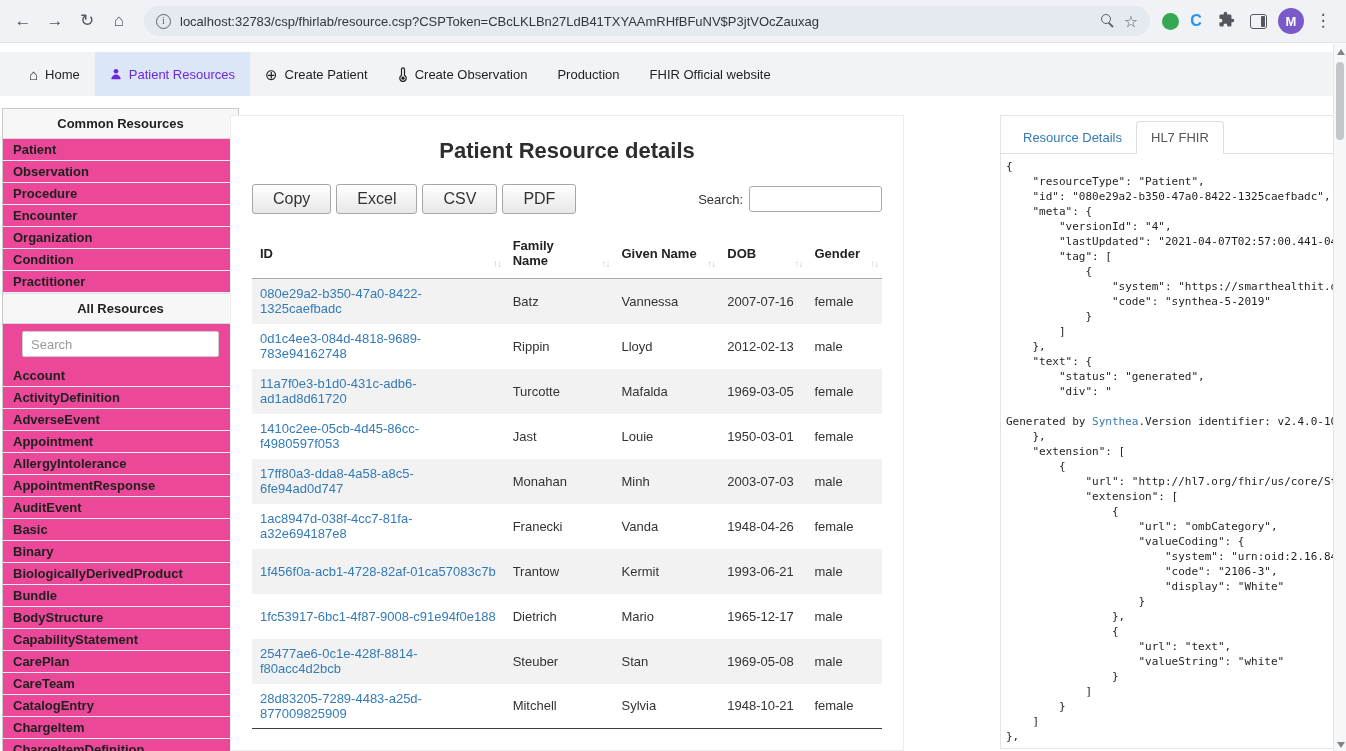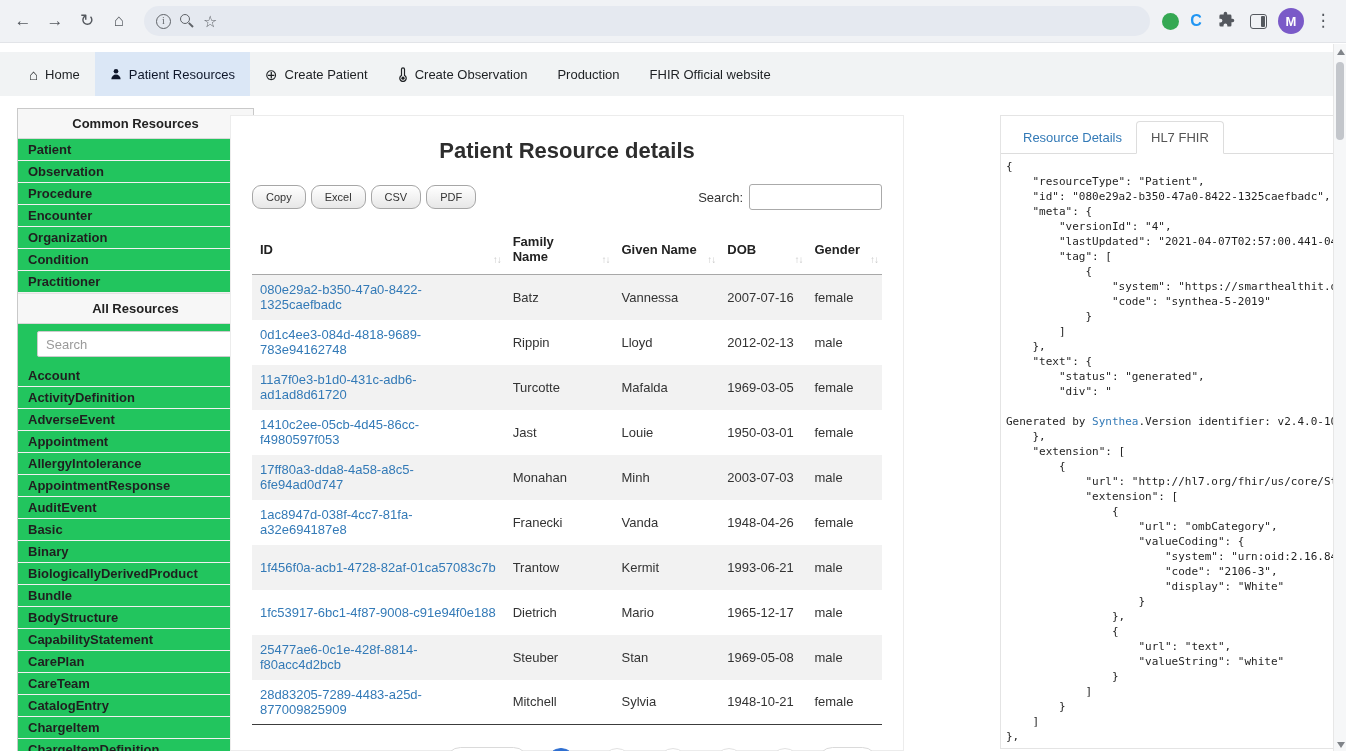--- a/index.html
+++ b/index.html
@@ -62,27 +62,27 @@
 
   
   .app-nav {
     position: absolute; top: 52px; left: 0; width: 1346px; height: 44px;
     background: #f1f3f4; display: flex; align-items: stretch; padding: 0 14px;
   }
   .nav-item {
     display: flex; align-items: center; gap: 7px; padding: 0 15px;
     font-size: 13px; color: #1d2023; cursor: pointer; white-space: nowrap;
   }
-  .nav-item.active { background: #dbe7f6; color: #0f172a; }
+  .nav-item.active { background: #dbe7f6; color: #6d28d9; }
   .nav-icon { display: inline-flex; align-items: center; font-size: 15px; line-height: 1; }
 
   
   .sidebar {
-    position: absolute; left: 17px; top: 108px; width: 237px; bottom: 0;
-    border: 1px solid #c9c9c9; border-bottom: none; background: #22c55e; overflow: hidden;
+    position: absolute; left: 2px; top: 108px; width: 237px; bottom: 0;
+    border: 1px solid #c9c9c9; border-bottom: none; background: #ec4899; overflow: hidden;
   }
   .side-header {
     background: #f7f7f7; border-bottom: 1px solid #d9d9d9; border-top: 1px solid #e3e3e3;
     text-align: center; font-weight: bold; font-size: 13px; color: #222; padding: 7px 0;
   }
   .side-header:first-child { border-top: none; }
   .side-list { list-style: none; margin: 0; padding: 0; font-weight: bold; }
   .side-list li {
     padding: 2px 10px; line-height: 17px; font-size: 13px; color: #1f1f1f;
     border-bottom: 1px solid #f0f0f0; cursor: pointer;
@@ -96,23 +96,23 @@
 
   
   .main-panel {
     position: absolute; left: 230px; top: 115px; width: 674px; bottom: 0;
     background: #fff; border: 1px solid #ececec; padding: 14px 21px 0;
   }
   .main-title { text-align: center; font-size: 22px; font-weight: bold; color: #2d2d2d; margin: 8px 0 20px; }
   .toolbar-row { display: flex; align-items: center; margin-bottom: 14px; }
   .export-buttons { display: flex; gap: 5px; }
   .export-btn {
-    font-size: 11px; color: #333; padding: 5px 13px; cursor: pointer;
+    font-size: 16px; color: #333; padding: 5px 20px; cursor: pointer;
     background: linear-gradient(#ffffff, #e7e7e7); border: 1px solid #a6a6a6;
-    border-radius: 9px; font-family: inherit;
+    border-radius: 3px; font-family: inherit;
   }
   .search-wrap { margin-left: auto; display: flex; align-items: center; gap: 6px; font-size: 13px; color: #333; }
   .search-input {
     width: 133px; height: 26px; border: 1px solid #aaa; border-radius: 3px;
     padding: 0 6px; font-size: 13px; font-family: inherit;
   }
 
   table.data-table { width: 100%; border-collapse: collapse; border-bottom: 1px solid #3c3c3c; }
   .data-table thead th {
     text-align: left; font-size: 13px; color: #222; font-weight: bold;
@@ -180,20 +180,21 @@
 </head>
 <body>
 
 <div class="browser-bar">
   <span class="tb-icon">←</span>
   <span class="tb-icon">→</span>
   <span class="tb-icon">↻</span>
   <span class="tb-icon">⌂</span>
   <div class="omnibox">
     <span class="info-badge">i</span>
+    <span class="url">localhost:32783/csp/fhirlab/resource.csp?CSPToken=CBcLKLBn27LdB41TXYAAmRHfBFuNV$P3jtVOcZauxag</span>
     <span class="zoom-icon"></span>
     <span class="star-icon">☆</span>
   </div>
   <span class="ext-green"></span>
   <span class="ext-c">C</span>
   <span class="puzzle-icon">
     <svg width="17" height="17" viewBox="0 0 24 24" fill="#54585e">
         <path d="M20.5 11H19V7a2 2 0 0 0-2-2h-4V3.5a2.5 2.5 0 1 0-5 0V5H4a2 2 0 0 0-2 2v3.8h1.5a2.7 2.7 0 1 1 0 5.4H2V20a2 2 0 0 0 2 2h3.8v-1.5a2.7 2.7 0 1 1 5.4 0V22H17a2 2 0 0 0 2-2v-4h1.5a2.5 2.5 0 1 0 0-5z"></path>
       </svg>
   </span>

